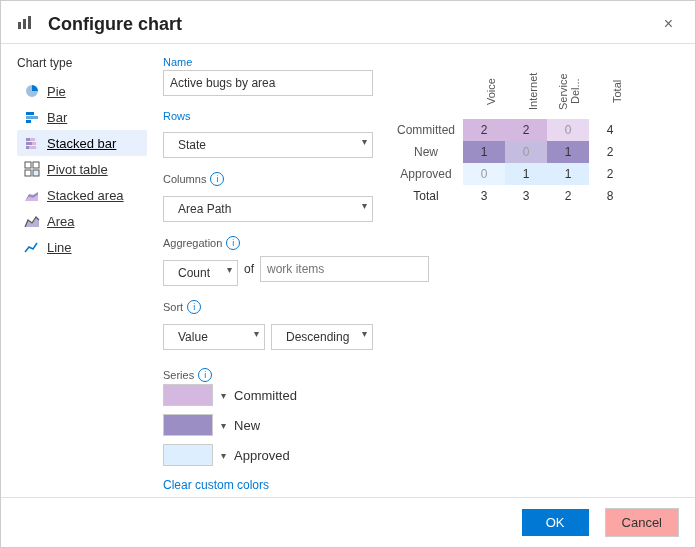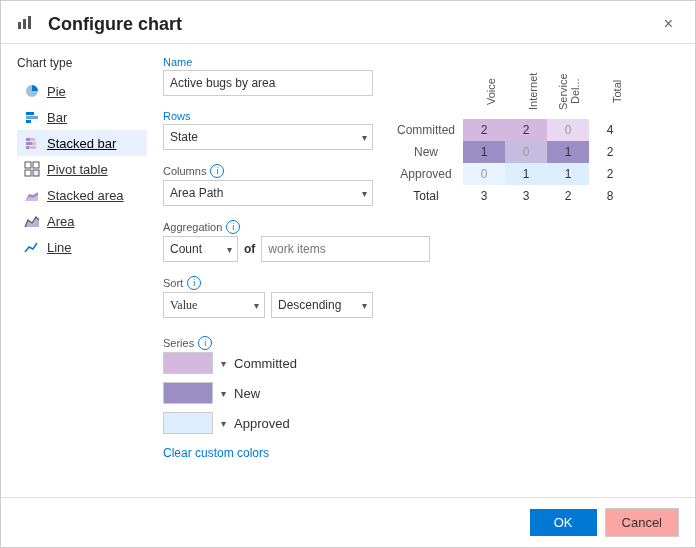--- a/index.html
+++ b/index.html
@@ -131,26 +131,27 @@
       color: #333;
     }
     .select-wrapper {
       position: relative;
       width: 100%;
     }
     .select-input {
       width: 100%;
       height: 26px;
       border: 1px solid #ccc;
-      padding: 3px 6px;
+      padding: 3px 14px;
       font-size: 12px;
       color: #333;
       appearance: none;
       background: #fff;
       cursor: pointer;
+      margin-top: 8px;
     }
     .select-arrow {
       position: absolute;
       right: 6px;
       top: 50%;
       transform: translateY(-50%);
       pointer-events: none;
       color: #555;
       font-size: 10px;
     }
@@ -158,21 +159,20 @@
       display: flex;
       align-items: center;
       gap: 6px;
     }
     .agg-select-wrapper {
       position: relative;
     }
     .agg-of {
       font-size: 12px;
       color: #333;
-      font-weight: bold;
     }
     .agg-workitems {
       flex: 1;
       height: 26px;
       border: 1px solid #ccc;
       padding: 3px 6px;
       font-size: 12px;
       color: #aaa;
     }
     .sort-row {
@@ -259,21 +259,21 @@
     .cell-zero-new { background: #c5bde0; color: #999; }
     .cell-zero-approved { background: #e8f4ff; color: #999; }
     .cell-total { background: #fff; color: #333; font-weight: 500; }
     .total-row td, .total-row th { background: #fff; font-weight: 500; color: #333; }
     .dialog-footer {
       display: flex;
       justify-content: flex-end;
       align-items: center;
       padding: 10px 16px;
       border-top: 1px solid #e0e0e0;
-      gap: 8px;
+      gap: 16px;
     }
     .btn-ok {
       background: #0078d4;
       color: #fff;
       border: none;
       padding: 6px 24px;
       font-size: 13px;
       cursor: pointer;
       min-width: 60px;
     }
@@ -442,21 +442,21 @@
         </div>
       </div>
 
       <div class="section-block">
         <div class="field-label-dark">
           <span>Sort</span>
           <span class="info-icon">i</span>
         </div>
         <div class="sort-row">
           <div class="sort-select-wrapper">
-            <select class="select-input" style="width:100%;font-family:Liberation Serif, serif;">
+            <select class="select-input" style="width:100%;">
               <option>Value</option>
             </select>
             <span class="select-arrow">▾</span>
           </div>
           <div class="sort-select-wrapper">
             <select class="select-input" style="width:100%;">
               <option>Descending</option>
             </select>
             <span class="select-arrow">▾</span>
           </div>

